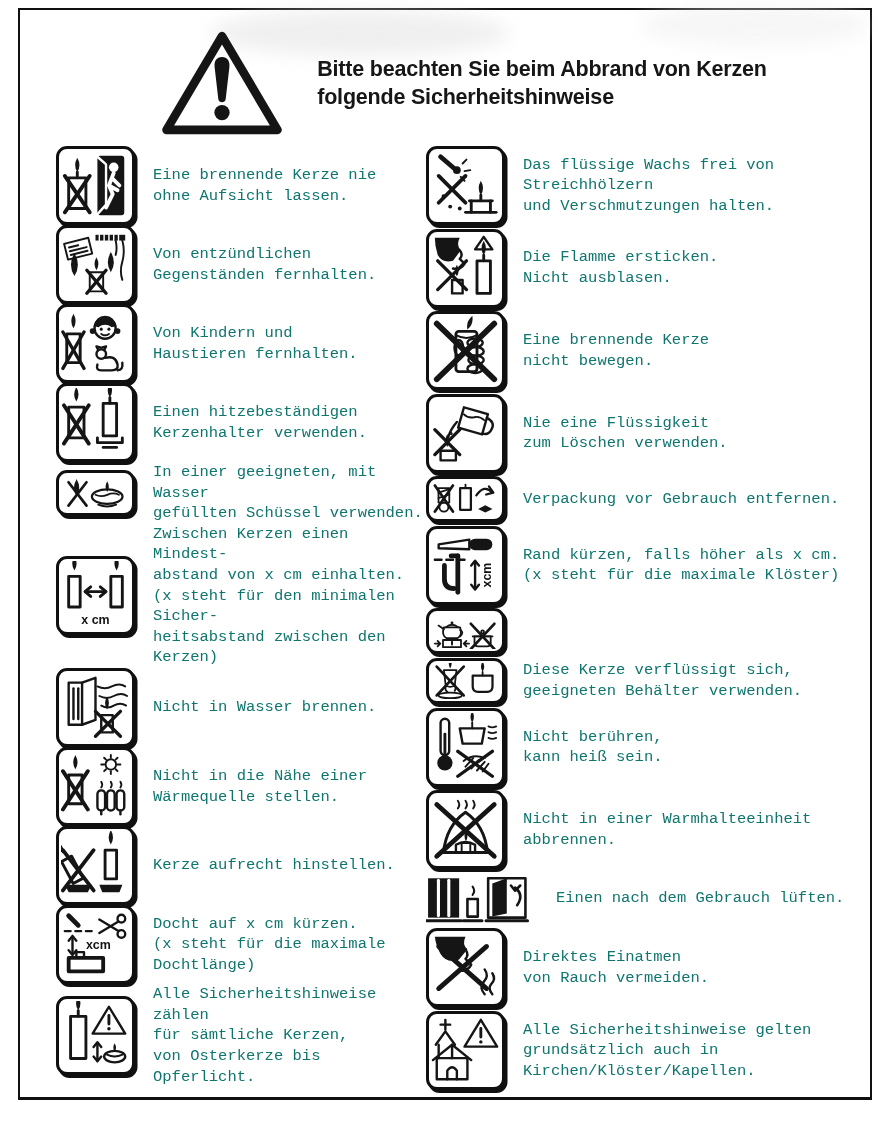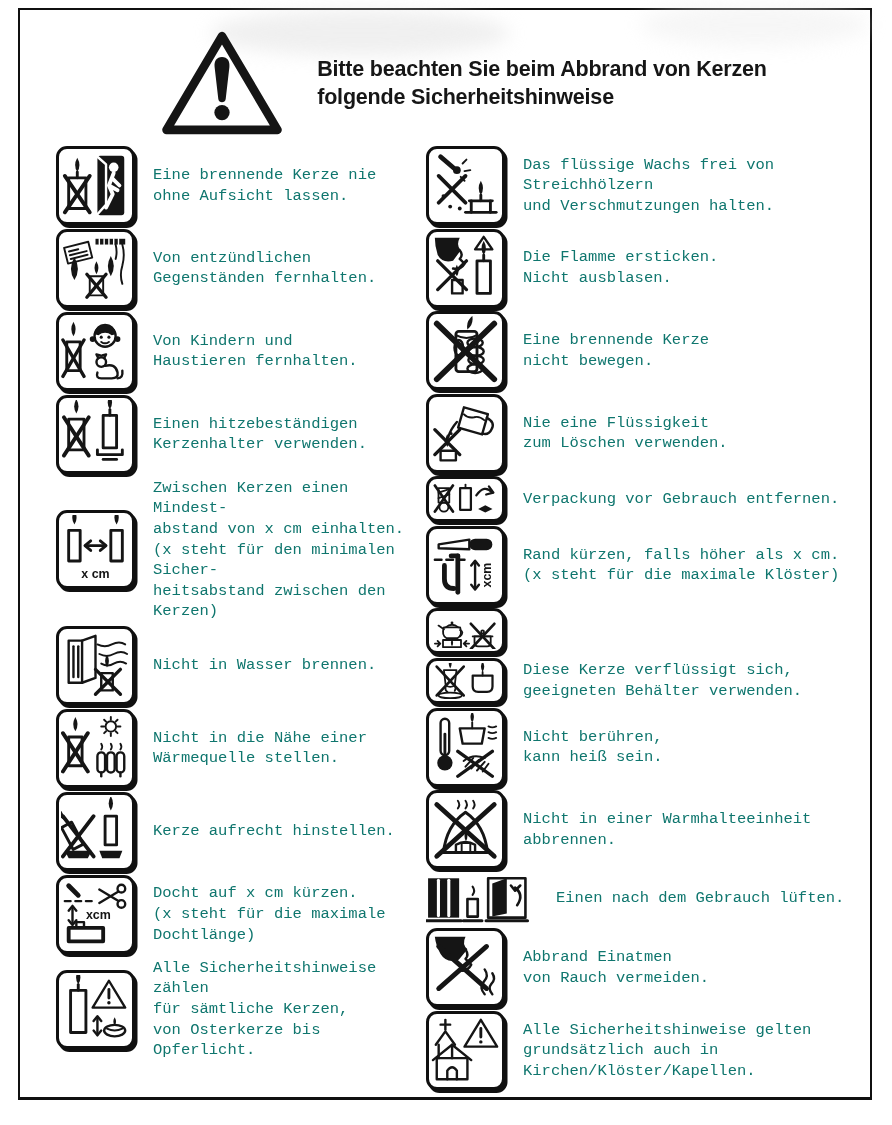--- a/index.html
+++ b/index.html
@@ -531,20 +531,29 @@
         <div class="row">
           <span class="icon std">
             <svg viewBox="0 0 72 72">
               <use href="#sym-holder"></use>
             </svg>
           </span>
           <p class="txt">Einen hitzebeständigen
 Kerzenhalter verwenden.</p>
         </div>
         <div class="row">
+          <span class="icon short">
+            <svg viewBox="0 0 72 40">
+              <use href="#sym-water-bowl"></use>
+            </svg>
+          </span>
+          <p class="txt">In einer geeigneten, mit Wasser
+gefüllten Schüssel verwenden.</p>
+        </div>
+        <div class="row">
           <span class="icon std">
             <svg viewBox="0 0 72 72">
               <use href="#sym-distance"></use>
             </svg>
           </span>
           <p class="txt">Zwischen Kerzen einen Mindest-
 abstand von x cm einhalten.
 (x steht für den minimalen Sicher-
 heitsabstand zwischen den Kerzen)</p>
         </div>
@@ -689,21 +698,21 @@
             </svg>
           </span>
           <p class="txt">Einen nach dem Gebrauch lüften.</p>
         </div>
         <div class="row">
           <span class="icon std">
             <svg viewBox="0 0 72 72">
               <use href="#sym-no-smoke-inhaling"></use>
             </svg>
           </span>
-          <p class="txt">Abbrand Einatmen
+          <p class="txt">Direktes Einatmen
 von Rauch vermeiden.</p>
         </div>
         <div class="row">
           <span class="icon std">
             <svg viewBox="0 0 72 72">
               <use href="#sym-church-use"></use>
             </svg>
           </span>
           <p class="txt">Alle Sicherheitshinweise gelten
 grundsätzlich auch in

